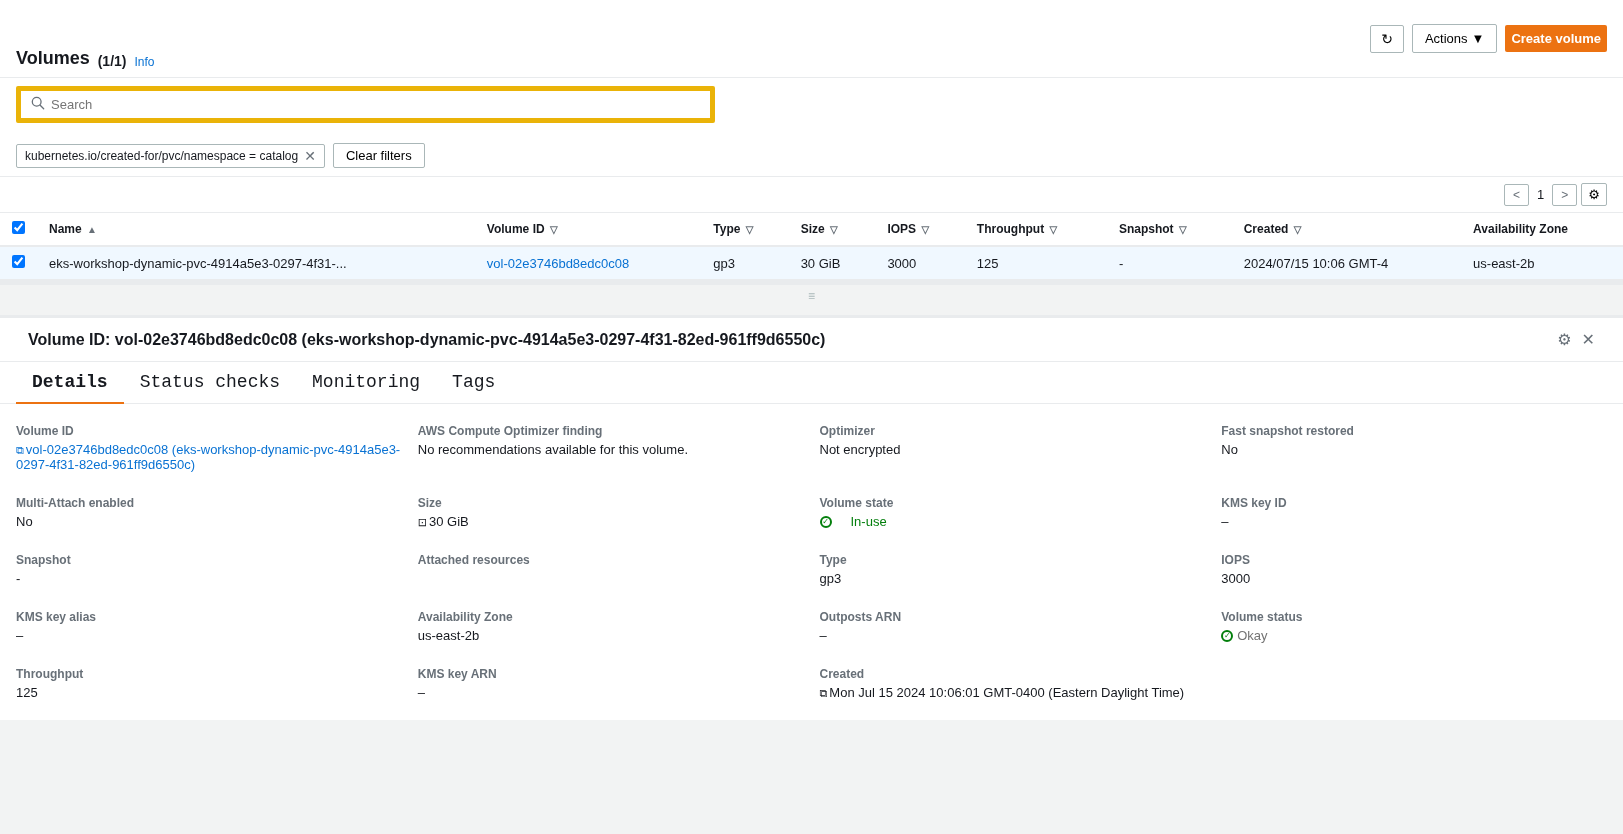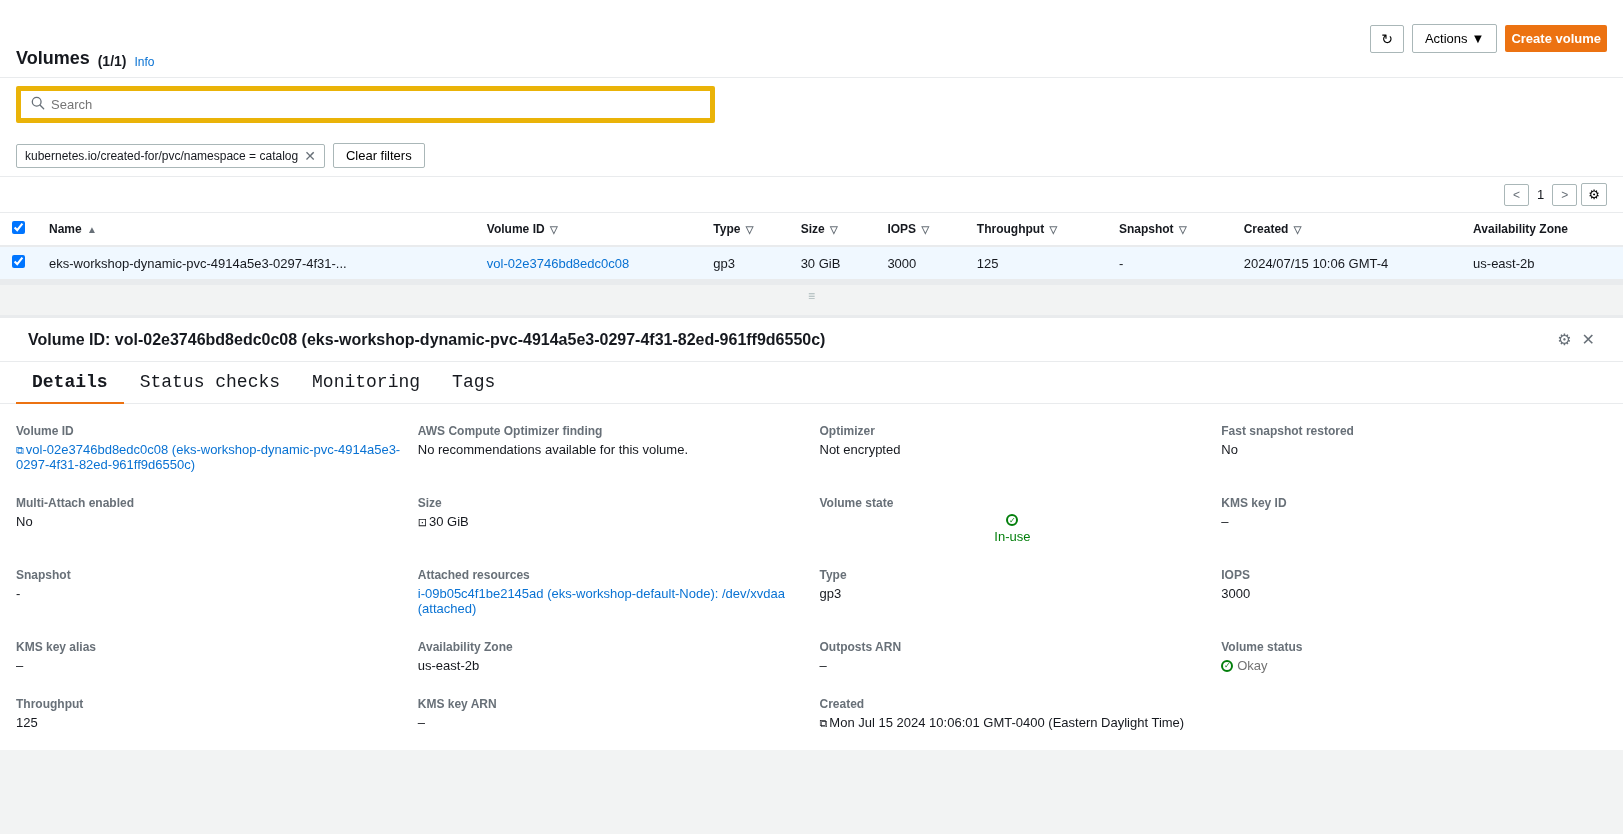--- a/index.html
+++ b/index.html
@@ -59,21 +59,21 @@
     .tab { padding: 10px 16px; cursor: pointer; font-size: 18px; color: #16191f; border-bottom: 2px solid transparent; margin-bottom: -1px; font-family: Liberation Mono, monospace; }
     .tab.active { border-bottom: 2px solid #ec7211; font-weight: 600; color: #16191f; }
 
     
     .detail-content { padding: 20px 16px; display: grid; grid-template-columns: 1fr 1fr 1fr 1fr; gap: 24px 16px; }
     .detail-field { display: flex; flex-direction: column; gap: 4px; }
     .field-label { font-size: 12px; color: #687078; font-weight: 600; }
     .field-value { font-size: 13px; color: #16191f; }
     .field-value.link { color: #0972d3; cursor: pointer; }
     .status-ok { color: #737373; display: flex; align-items: center; gap: 4px; }
-    .status-in-use { color: #037f0c; display: flex; align-items: center; gap: 3px; flex-direction: column; }
+    .status-in-use { color: #037f0c; display: flex; align-items: center; gap: 19px; }
     .status-circle { width: 12px; height: 12px; border-radius: 50%; border: 2px solid #037f0c; display: inline-flex; align-items: center; justify-content: center; flex-shrink: 0; }
     .status-circle::after { content: '✓'; font-size: 8px; color: #037f0c; }
 
     .divider-handle { text-align: center; padding: 4px; color: #aab7b8; cursor: row-resize; background: #f2f3f3; font-size: 12px; }
   </style>
 </head>
 <body>
 
 <div class="top-bar">
   <div class="top-bar-left">
@@ -268,21 +268,20 @@
       <span class="field-value">–</span>
     </div>
 
     <div class="detail-field">
       <span class="field-label">Snapshot</span>
       <span class="field-value">-</span>
     </div>
 
     <div class="detail-field">
       <span class="field-label">Attached resources</span>
-      <span class="field-value link">i-09b05c4f1be2145ad (eks-workshop-default-Node): /dev/xvdaa (attached)</span>
     </div>
 
     <div class="detail-field">
       <span class="field-label">Type</span>
       <span class="field-value">gp3</span>
     </div>
 
     <div class="detail-field">
       <span class="field-label">IOPS</span>
       <span class="field-value">3000</span>

